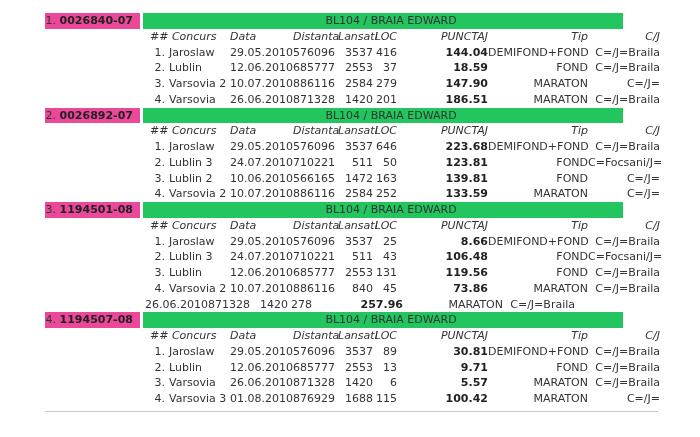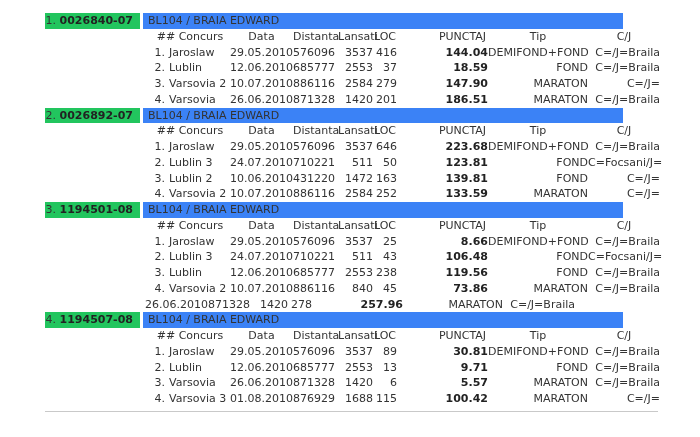--- a/index.html
+++ b/index.html
@@ -15,44 +15,45 @@
     left: 45px;
     top: 13px;
     width: 613px;
     border-bottom: 1px solid #c9c9c9;
     padding-bottom: 4px;
   }
   .row, .sec-header { --rh: 15.76px; height: var(--rh); line-height: var(--rh); }
   .sec-header { display: flex; white-space: pre; }
   .sec-id-cell {
     width: 95px; flex: 0 0 auto;
-    background: #22c55e;
+    background: #ec4899;
     text-align: right;
     padding-right: 7px;
     margin-right: 3px;
   }
   .sec-id-cell b { color: #222222; }
   .sec-owner-cell {
     width: 480px; flex: 0 0 auto;
-    background: #3b82f6;
-    padding-left: 5px;
+    background: #22c55e;
+    padding-left: 16px;
+    text-align: center;
   }
   .inner { margin-left: 100px; }
   .row { display: flex; white-space: pre; }
   .c { display: block; flex: 0 0 auto; overflow: visible; }
   .col-concurs { width: 85px; padding-left: 5px; }
   .col-concurs .num { display: inline-block; width: 15px; text-align: right; margin-right: 4px; }
   .col-data    { width: 63px; }
   .col-dist    { width: 45px; }
   .col-lans    { width: 35px; text-align: right; }
   .col-loc     { width: 24px; text-align: right; }
   .col-punct   { width: 51px; text-align: right; font-weight: bold; color: #222222; margin-left: 40px; }
   .col-tip     { width: 100px; text-align: right; }
   .col-cj      { width: 72px; text-align: right; }
-  .row.head .c { font-weight: normal; color: #333333; text-align: center; }
+  .row.head .c { font-style: italic; font-weight: normal; color: #333333; }
 </style>
 </head>
 <body>
 
 <div class="doc">
   <div id="sections">
   <div class="section">
     <div class="sec-header">
       <div class="sec-id-cell"><span>1. </span><b>0026840-07</b></div>
       <div class="sec-owner-cell">BL104 / BRAIA EDWARD</div>
@@ -151,21 +152,21 @@
     <span class="c col-lans">511</span>
     <span class="c col-loc">50</span>
     <span class="c col-punct">123.81</span>
     <span class="c col-tip">FOND</span>
     <span class="c col-cj">C=Focsani/J=</span>
   </div>
 
   <div class="row">
     <span class="c col-concurs"><span class="num">3.</span><span>Lublin 2</span></span>
     <span class="c col-data">10.06.2010</span>
-    <span class="c col-dist">431220</span>
+    <span class="c col-dist">566165</span>
     <span class="c col-lans">1472</span>
     <span class="c col-loc">163</span>
     <span class="c col-punct">139.81</span>
     <span class="c col-tip">FOND</span>
     <span class="c col-cj">C=/J=</span>
   </div>
 
   <div class="row">
     <span class="c col-concurs"><span class="num">4.</span><span>Varsovia 2</span></span>
     <span class="c col-data">10.07.2010</span>
@@ -217,21 +218,21 @@
     <span class="c col-punct">106.48</span>
     <span class="c col-tip">FOND</span>
     <span class="c col-cj">C=Focsani/J=</span>
   </div>
 
   <div class="row">
     <span class="c col-concurs"><span class="num">3.</span><span>Lublin</span></span>
     <span class="c col-data">12.06.2010</span>
     <span class="c col-dist">685777</span>
     <span class="c col-lans">2553</span>
-    <span class="c col-loc">238</span>
+    <span class="c col-loc">131</span>
     <span class="c col-punct">119.56</span>
     <span class="c col-tip">FOND</span>
     <span class="c col-cj">C=/J=Braila</span>
   </div>
 
   <div class="row">
     <span class="c col-concurs"><span class="num">4.</span><span>Varsovia 2</span></span>
     <span class="c col-data">10.07.2010</span>
     <span class="c col-dist">886116</span>
     <span class="c col-lans">840</span>

